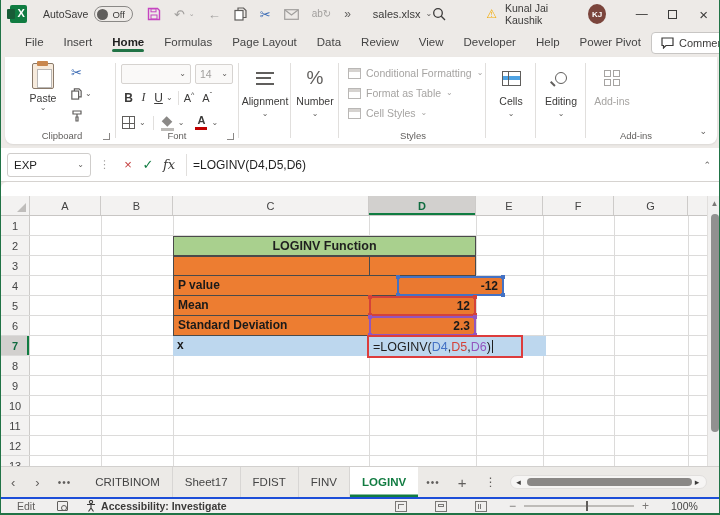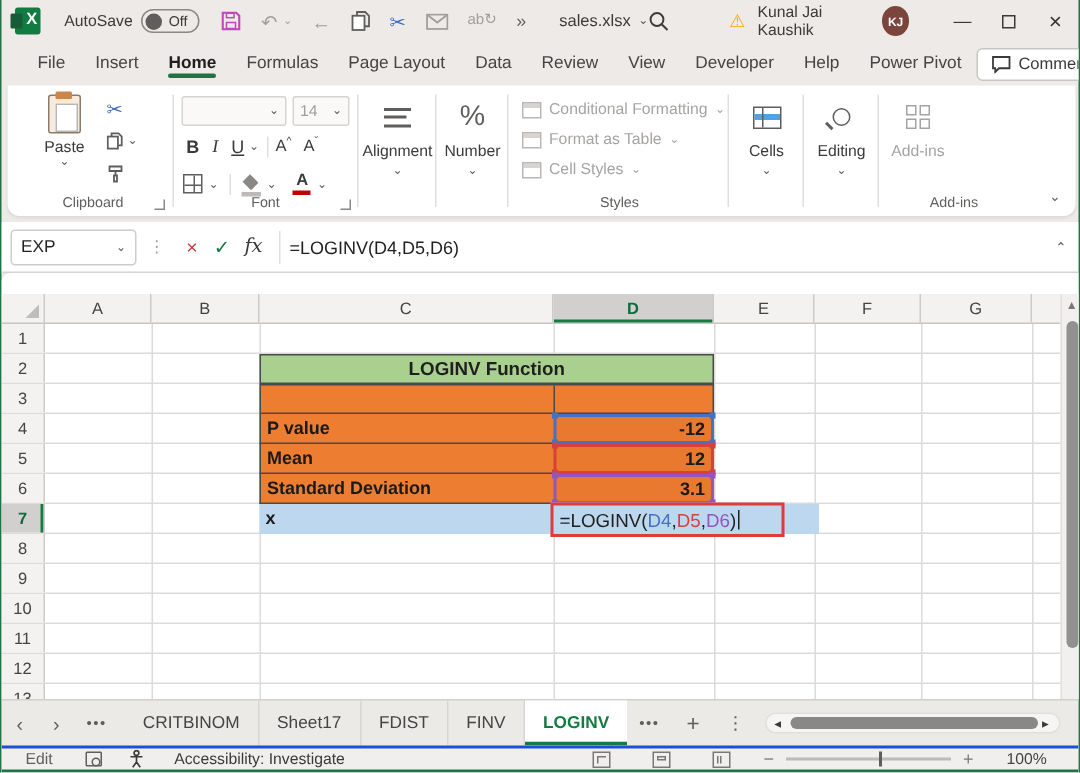--- a/index.html
+++ b/index.html
@@ -156,21 +156,21 @@
   .hs-arrow { color:#3B3A39; font-size:9px; width:14px; text-align:center; }
   .hs-thumb { position:absolute; left:16px; width:165px; height:8px; background:#8A8886; border-radius:4px; }
   .hs-right { position:absolute; right:2px; }
 
   
   .statusbar { position:absolute; top:497px; left:0; width:100%; height:18px; background:#F0EFEE; border-top:2px solid #1d4ed8;
                border-bottom:2px solid #217346; display:flex; align-items:center; font-size:10.5px; color:#605E5C; }
   .sb-mode { margin-left:16px; }
   .macro-ic { width:11px; height:10px; border:1px solid #605E5C; border-radius:1px; margin-left:22px; position:relative; }
   .macro-ic::after { content:""; position:absolute; left:3px; top:2.5px; width:4px; height:4px; border:1px solid #605E5C; border-radius:50%; }
-  .acc { display:flex; align-items:flex-end; gap:20px; margin-left:18px; color:#3B3A39; font-weight:normal; font-size:10.5px; }
+  .acc { display:flex; align-items:flex-end; gap:5px; margin-left:18px; color:#3B3A39; font-weight:bold; font-size:10.5px; }
   .sb-right { margin-left:auto; display:flex; align-items:center; gap:0; margin-right:14px; }
   .view-ic { width:12px; height:11px; border:1px solid #7A7876; margin:0 14px; position:relative; }
   .view-ic.grid::before { content:""; position:absolute; inset:2px; border-top:1px solid #7A7876; border-left:1px solid #7A7876; }
   .view-ic.pagelayout::before { content:""; position:absolute; inset:2px 2px 4px 2px; border:1px solid #7A7876; }
   .view-ic.pagebreak::before { content:""; position:absolute; inset:2px; border-left:3px double #7A7876; }
   .zoom-minus,.zoom-plus { color:#7A7876; font-size:12px; padding:0 8px; }
   .zoom-track { width:110px; height:2px; background:#BDBBB8; position:relative; }
   .zoom-thumb { position:absolute; left:62px; top:-4px; width:2.5px; height:10px; background:#5F5D5B; }
   .zoom-pct { margin-left:14px; color:#444; width:34px; text-align:left; }
 
@@ -486,35 +486,35 @@
         <div class="vline" style="left: 475px;"></div>
         <div class="vline" style="left: 542px;"></div>
         <div class="vline" style="left: 613px;"></div>
         <div class="vline" style="left: 687px;"></div>
       </div>
 
     <div class="tbl tbl-title" style="position:absolute; top:20px;">LOGINV Function</div>
     <div class="tbl tbl-band" style="position:absolute; top:40px;"></div>
 
     <div class="tbl lblcell" style="position:absolute; top:60px;">P value</div>
-    <div class="tbl valcell" style="position: absolute; top: 60px; border-color: rgb(68, 114, 196);">
+    <div class="tbl valcell" style="position: absolute; top: 60px; border-color: rgb(68, 114, 196); margin-left: 28px;">
       <i class="hdl tl" style="background: rgb(68, 114, 196);"></i><i class="hdl tr" style="background: rgb(68, 114, 196);"></i><i class="hdl bl" style="background: rgb(68, 114, 196);"></i><i class="hdl br" style="background: rgb(68, 114, 196);"></i>
       <span>-12</span>
     </div>
 
     <div class="tbl lblcell" style="position:absolute; top:80px;">Mean</div>
     <div class="tbl valcell" style="position: absolute; top: 80px; border-color: rgb(212, 66, 57);">
       <i class="hdl tl" style="background: rgb(212, 66, 57);"></i><i class="hdl tr" style="background: rgb(212, 66, 57);"></i><i class="hdl bl" style="background: rgb(212, 66, 57);"></i><i class="hdl br" style="background: rgb(212, 66, 57);"></i>
       <span>12</span>
     </div>
 
     <div class="tbl lblcell" style="position:absolute; top:100px;">Standard Deviation</div>
     <div class="tbl valcell" style="position: absolute; top: 100px; border-color: rgb(146, 86, 190);">
       <i class="hdl tl" style="background: rgb(146, 86, 190);"></i><i class="hdl tr" style="background: rgb(146, 86, 190);"></i><i class="hdl bl" style="background: rgb(146, 86, 190);"></i><i class="hdl br" style="background: rgb(146, 86, 190);"></i>
-      <span>3.1</span>
+      <span>2.3</span>
     </div>
 
     <div class="tbl rowband" style="position:absolute; top:120px;">x</div>
     <div class="tbl editbox" style="position:absolute; top:119px;">
       <span><span style="color: rgb(31, 31, 31);">=LOGINV(</span><span style="color: rgb(68, 114, 196);">D4</span><span style="color: rgb(31, 31, 31);">,</span><span style="color: rgb(212, 66, 57);">D5</span><span style="color: rgb(31, 31, 31);">,</span><span style="color: rgb(146, 86, 190);">D6</span><span style="color: rgb(31, 31, 31);">)</span></span>
       <span class="cursorbar"></span>
     </div>
   </div>
 
   <div class="vscroll">

